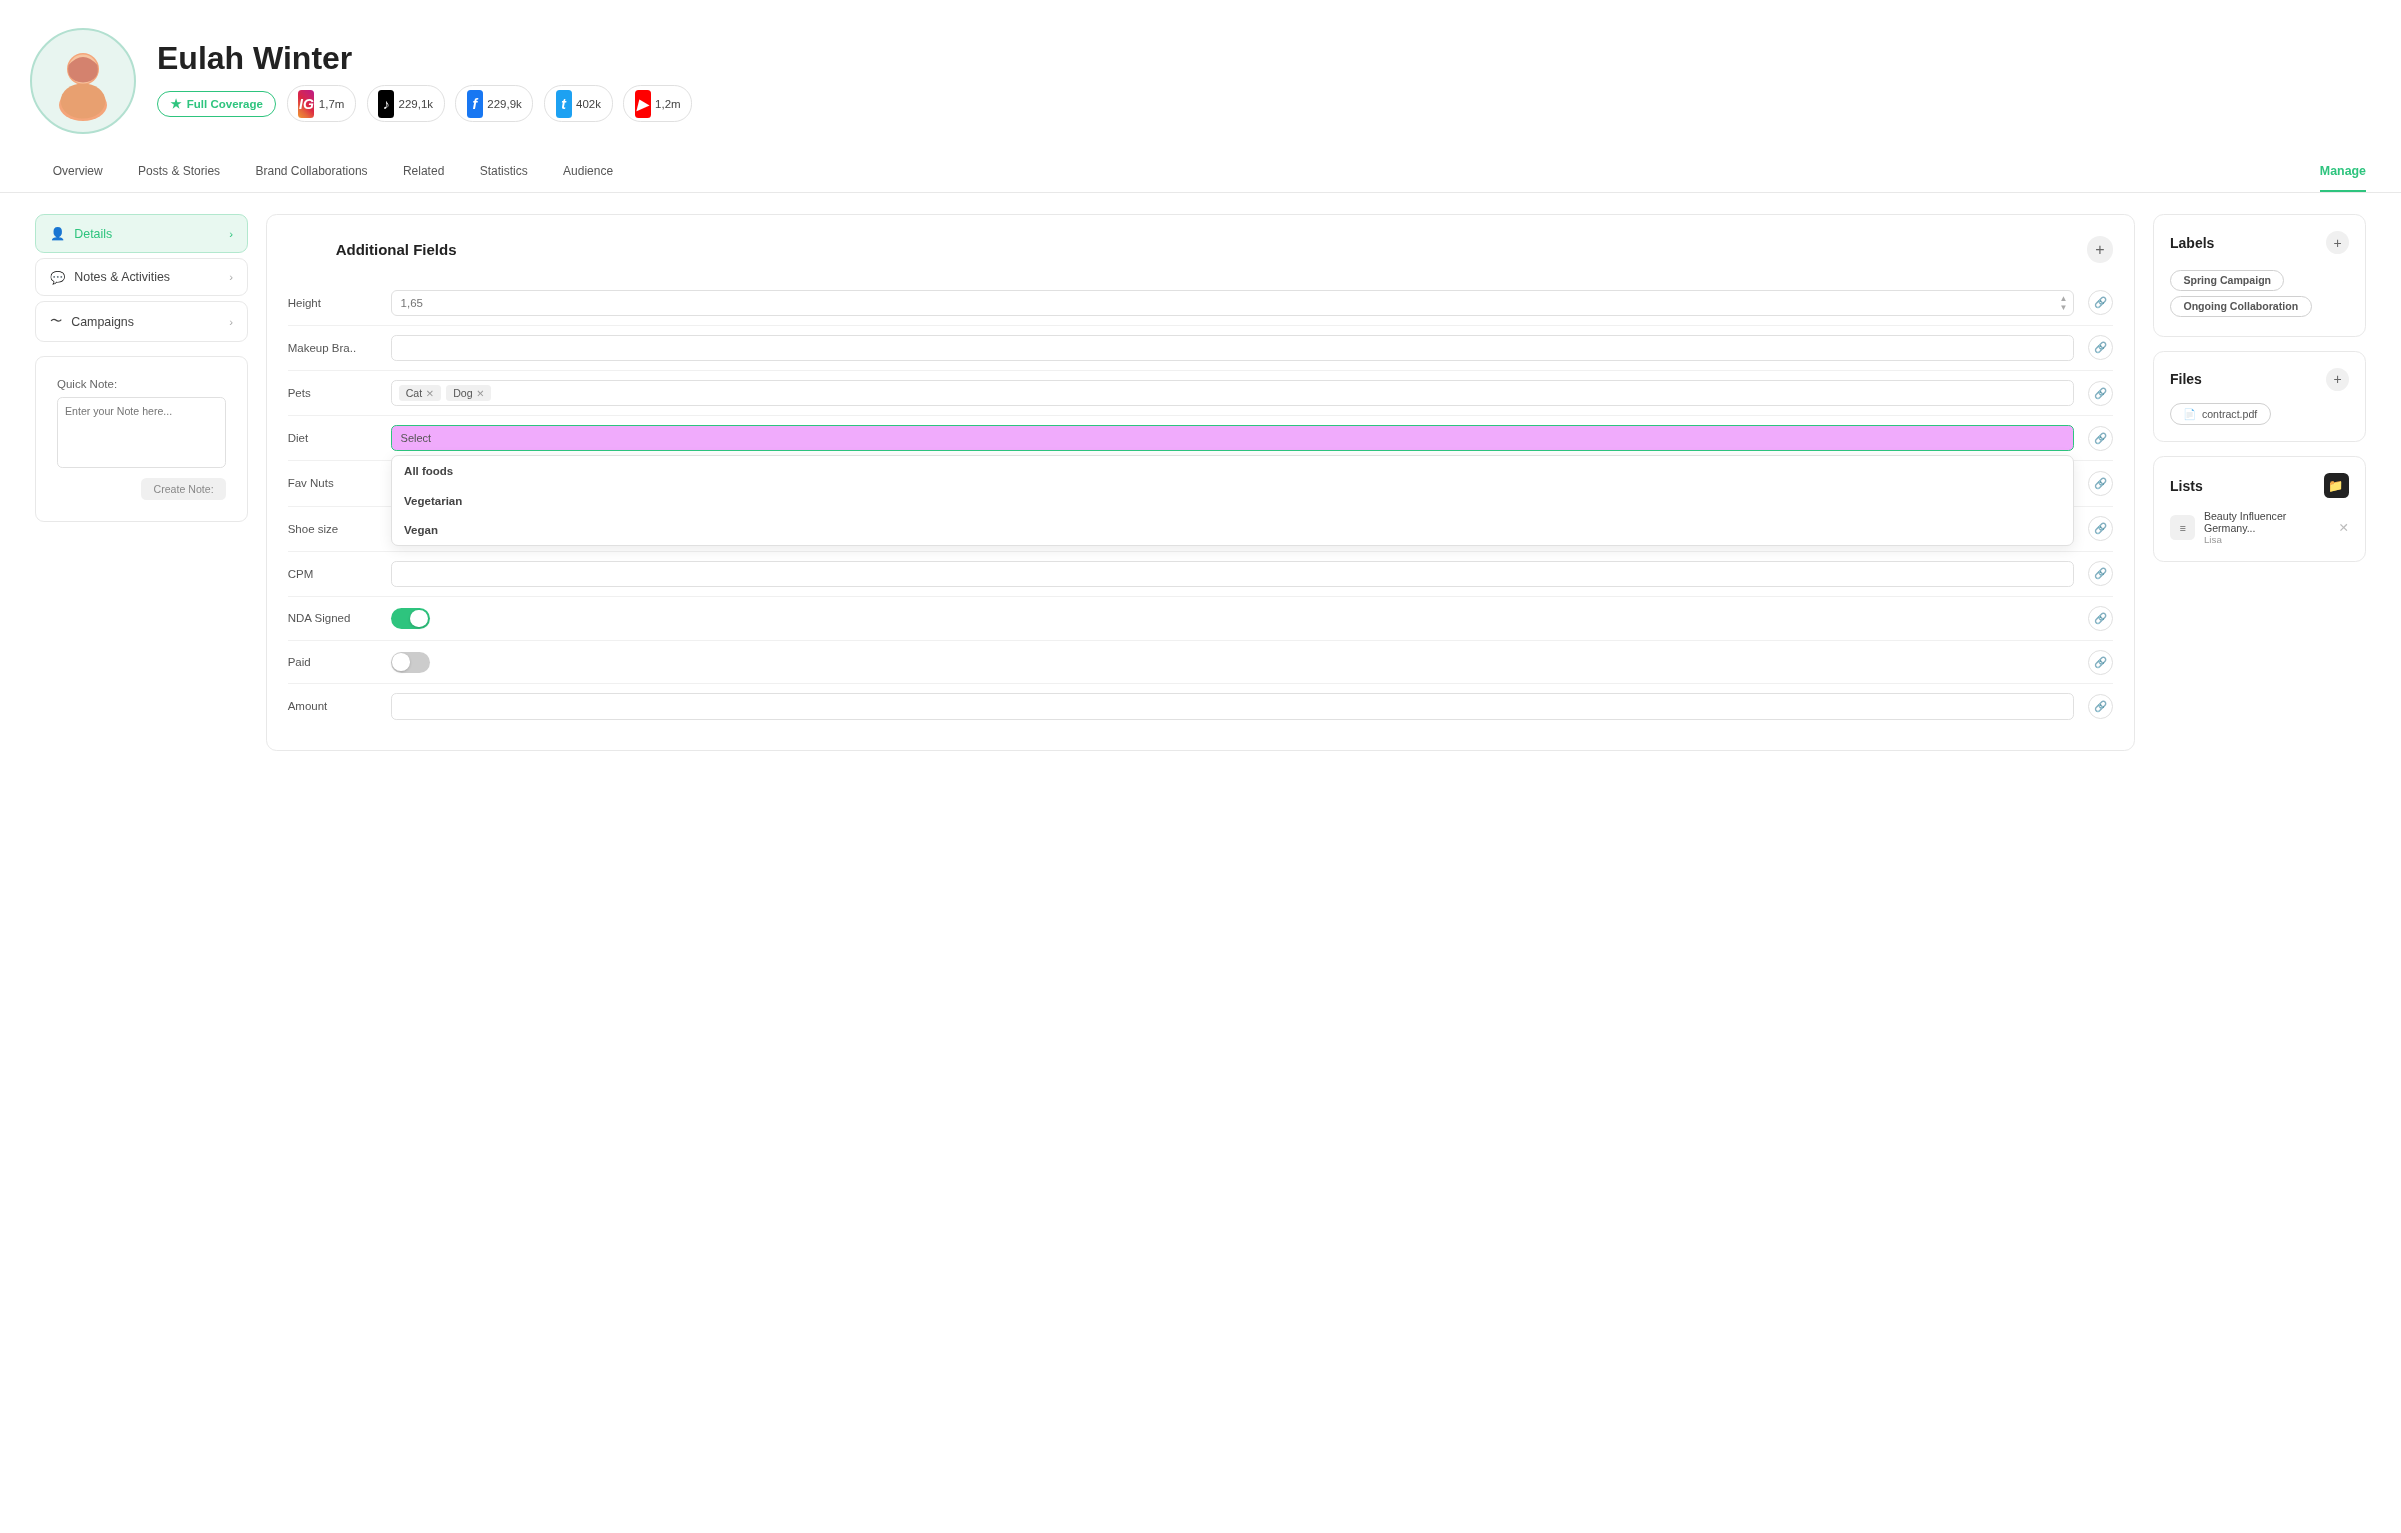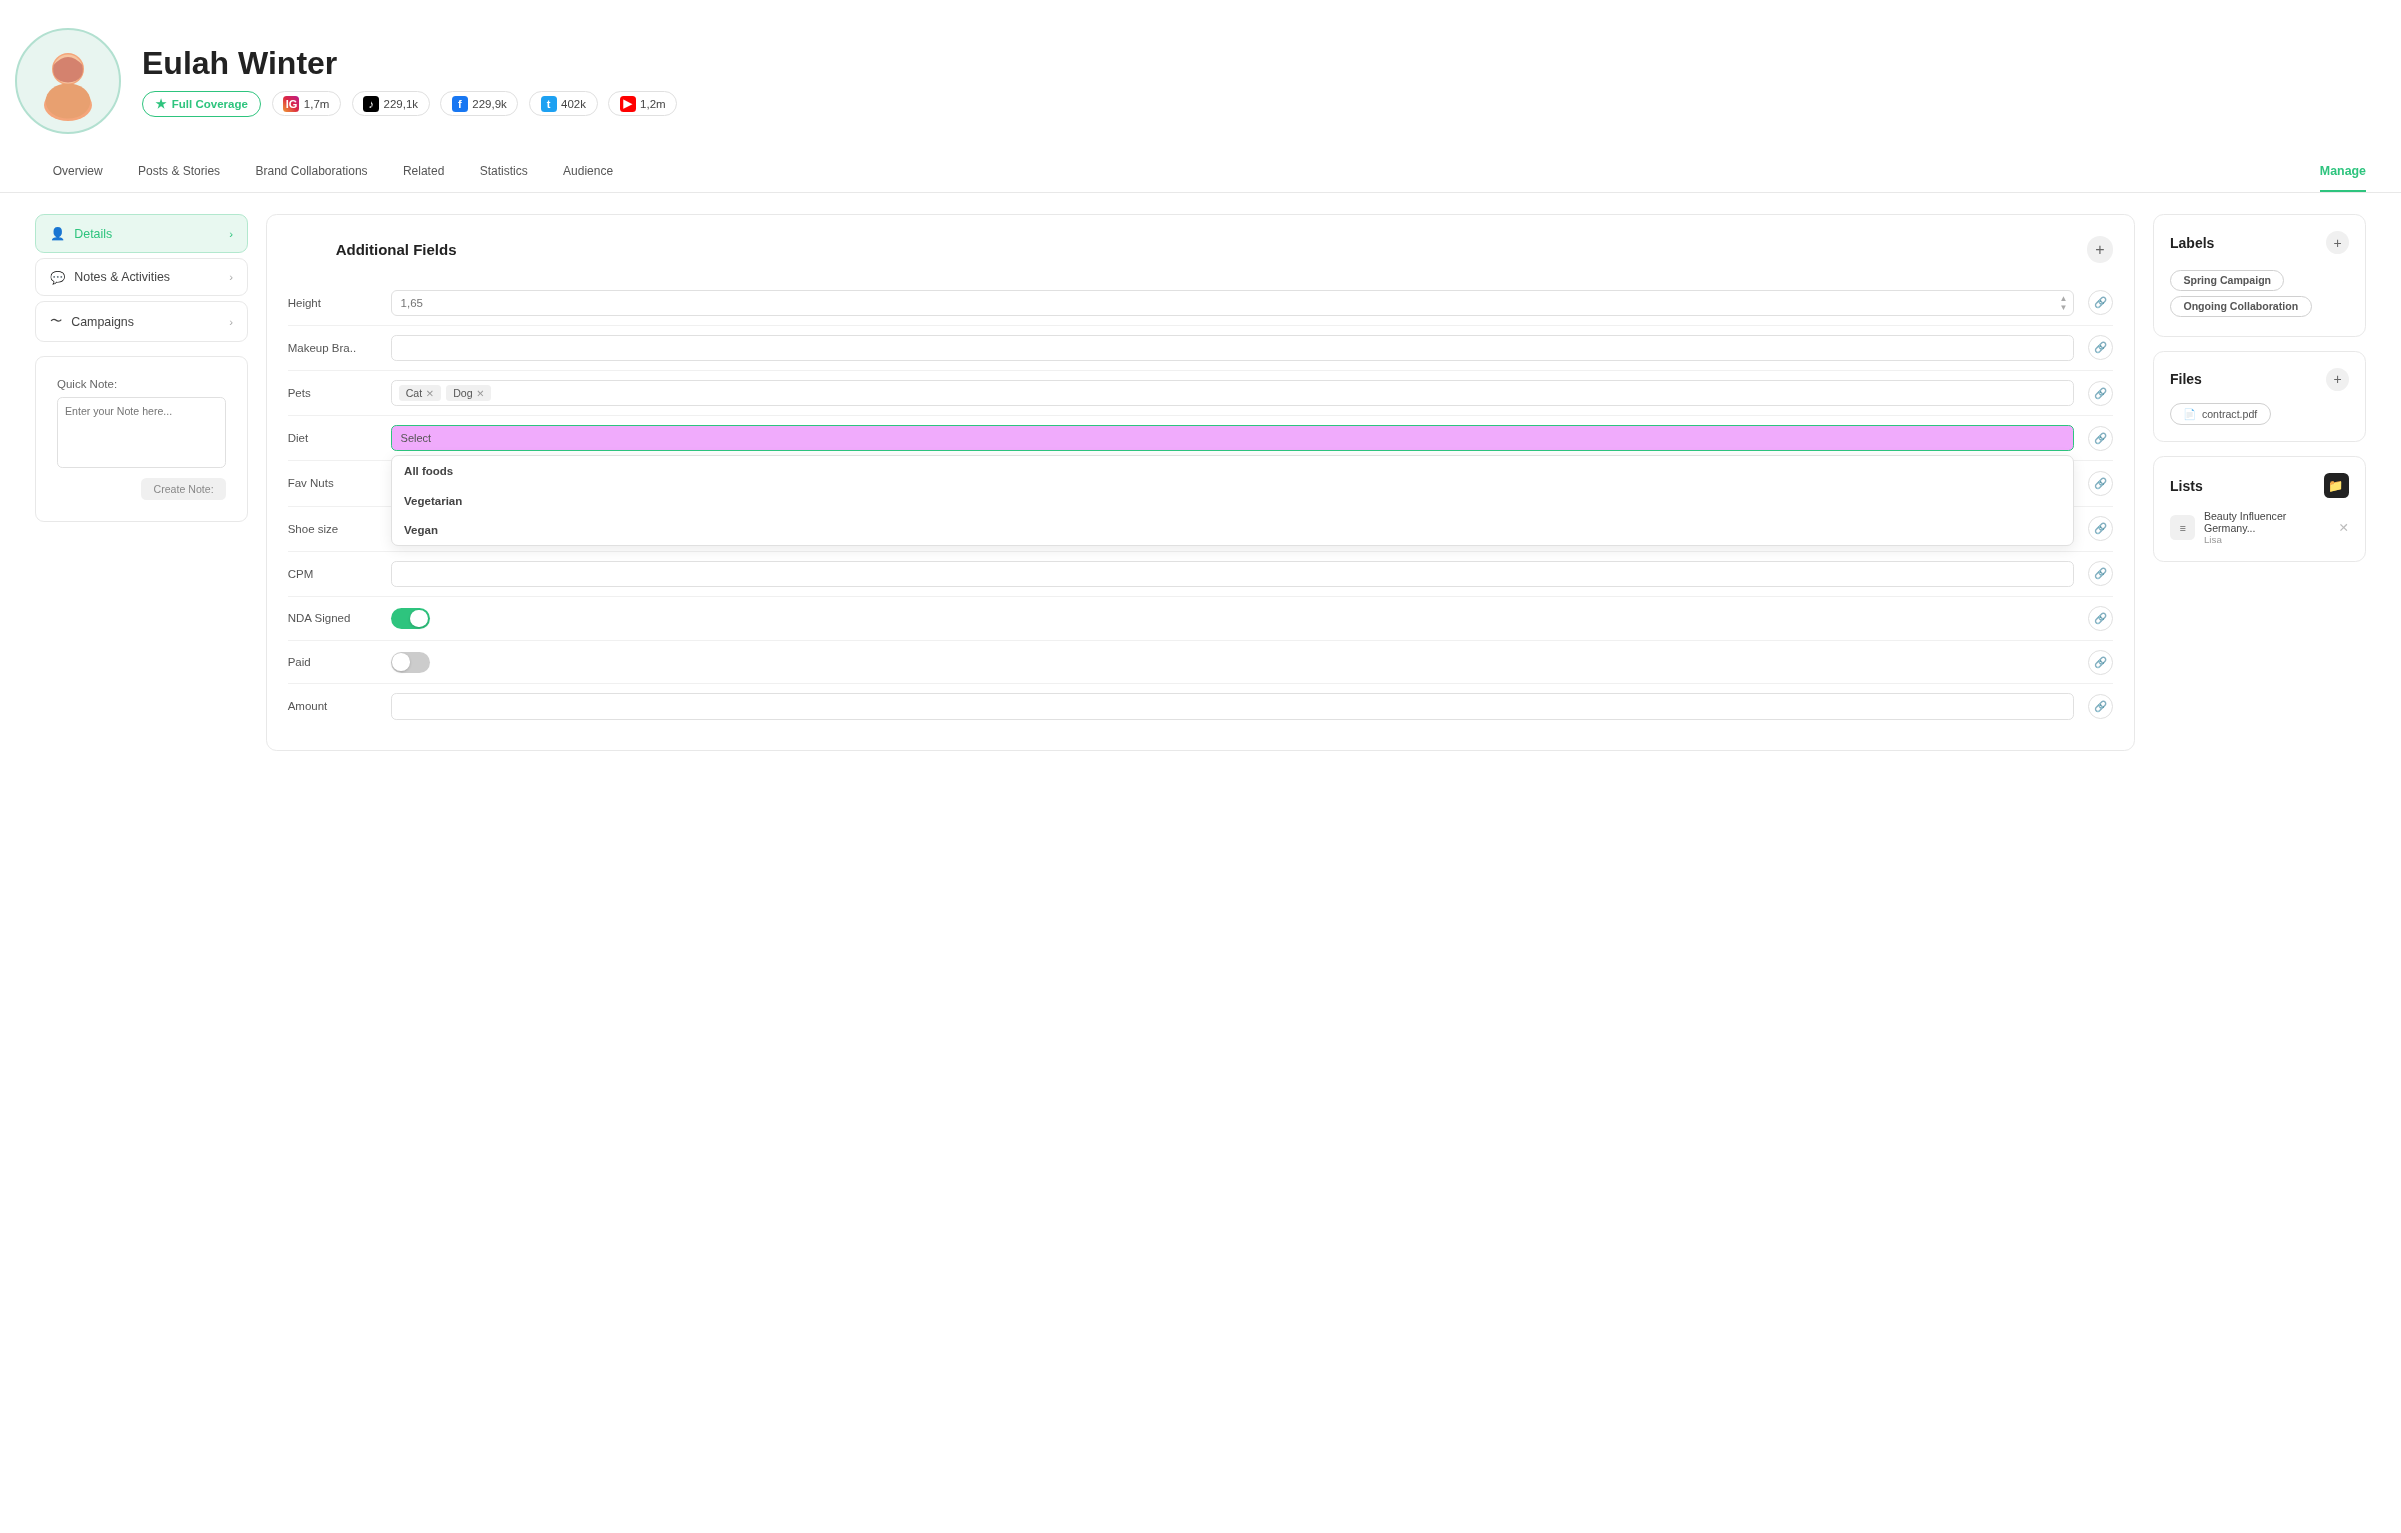--- a/index.html
+++ b/index.html
@@ -1,29 +1,29 @@
 <!DOCTYPE html>
 <html style="font-size:14px"><head>
   <meta charset="utf-8">
   <style>
     * { box-sizing: border-box; margin: 0; padding: 0; }
     body { font-family: -apple-system, BlinkMacSystemFont, 'Segoe UI', sans-serif; background: #f5f5f5; color: #333; font-size: 12.4px; }
     .page { background: #fff; min-height: 100vh; padding: 0; }
 
     
-    .profile-header { display: flex; align-items: center; padding: 28px 15px 0; gap: 21px; }
+    .profile-header { display: flex; align-items: center; padding: 28px 30px 0; gap: 21px; }
     .avatar-circle { width: 106px; height: 106px; border-radius: 50%; background: #e8f5f0; border: 2.7px solid #b2e0d0; display: flex; align-items: center; justify-content: center; overflow: hidden; flex-shrink: 0; }
     .avatar-svg { width: 80px; height: 80px; }
     .profile-info { display: flex; flex-direction: column; gap: 8.9px; }
     .profile-name { font-size: 32px; font-weight: 700; color: #222; }
     .profile-badges { display: flex; align-items: center; gap: 10.6px; flex-wrap: wrap; }
     .full-coverage-badge { display: flex; align-items: center; gap: 5.3px; border: 1.3px solid #2ec47e; border-radius: 17.7px; padding: 4.4px 12.4px; color: #2ec47e; font-weight: 600; font-size: 11.5px; }
     .star-icon { color: #2ec47e; font-size: 12.4px; }
     .social-badge { display: flex; align-items: center; gap: 4.4px; border: 1.3px solid #e0e0e0; border-radius: 17.7px; padding: 3.5px 10.6px; color: #444; font-size: 11.5px; font-weight: 500; }
-    .social-icon { width: 16px; height: 16px; border-radius: 3.5px; display: inline-flex; align-items: center; justify-content: center; font-size: 11px; font-weight: 700; }
+    .social-icon { width: 16px; height: 28px; border-radius: 3.5px; display: inline-flex; align-items: center; justify-content: center; font-size: 14px; font-weight: 700; font-style: italic; }
     .ig-icon { background: linear-gradient(45deg, #f09433, #e6683c, #dc2743, #cc2366, #bc1888); color: white; }
     .tt-icon { background: #000; color: white; border-radius: 3.5px; }
     .fb-icon { background: #1877f2; color: white; }
     .tw-icon { background: #1da1f2; color: white; }
     .yt-icon { background: #ff0000; color: white; border-radius: 3.5px; }
 
     
     .nav-bar { display: flex; align-items: center; padding: 0 35px; margin-top: 17.7px; border-bottom: 1.3px solid #e8e8e8; justify-content: space-between; }
     .nav-tabs { display: flex; gap: 0; }
     .nav-tab { padding: 12.4px 17.7px; cursor: pointer; color: #555; font-size: 12px; border-bottom: 2.2px solid transparent; white-space: nowrap; }

